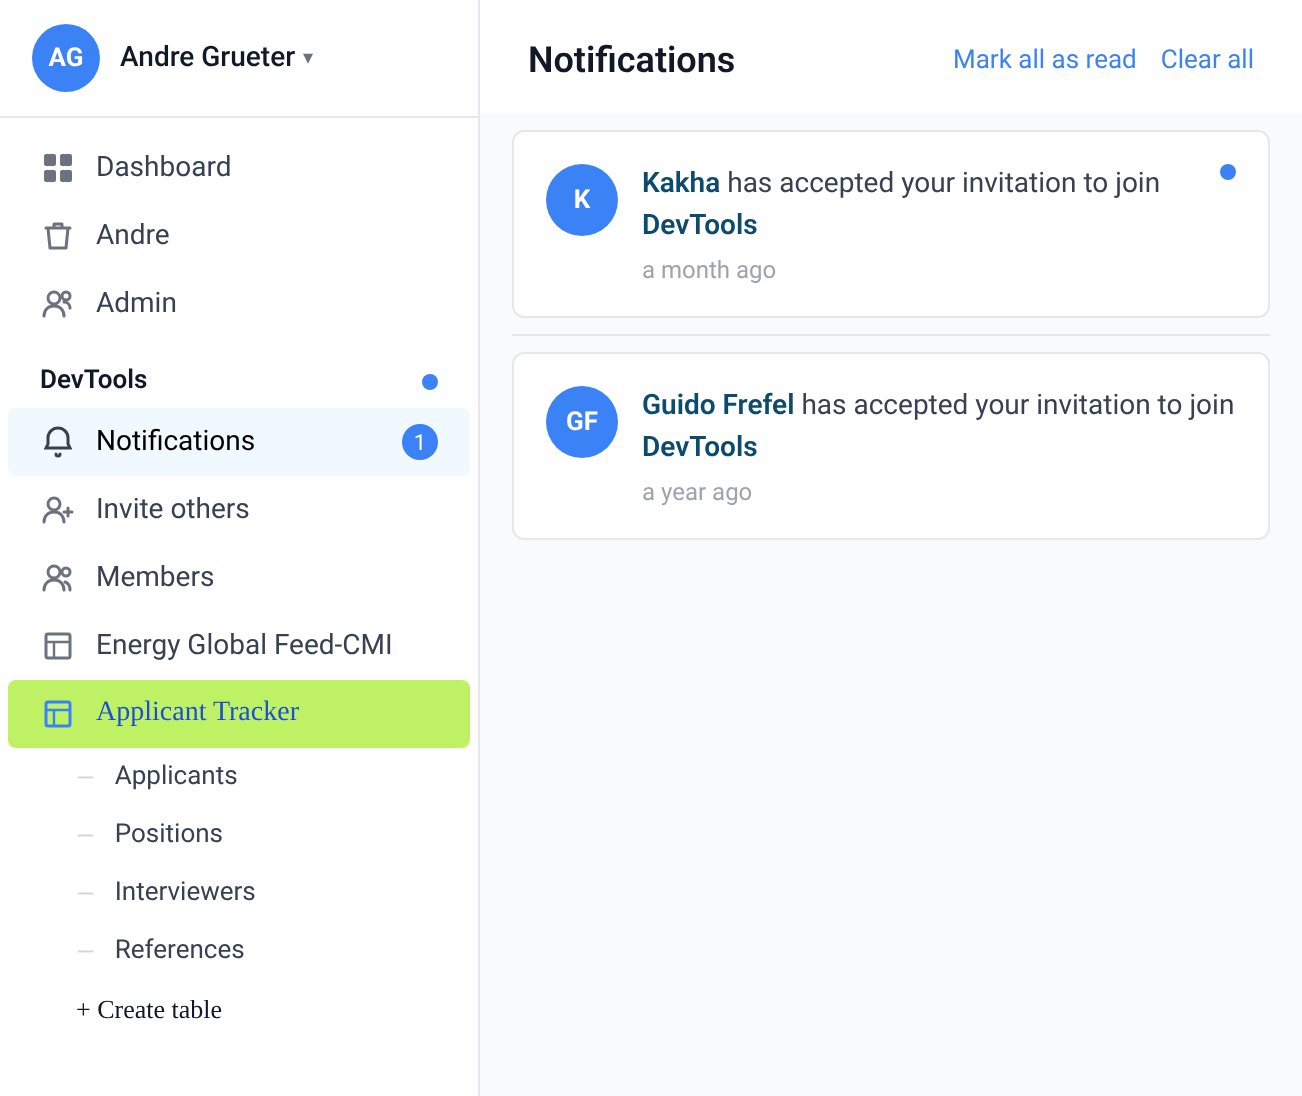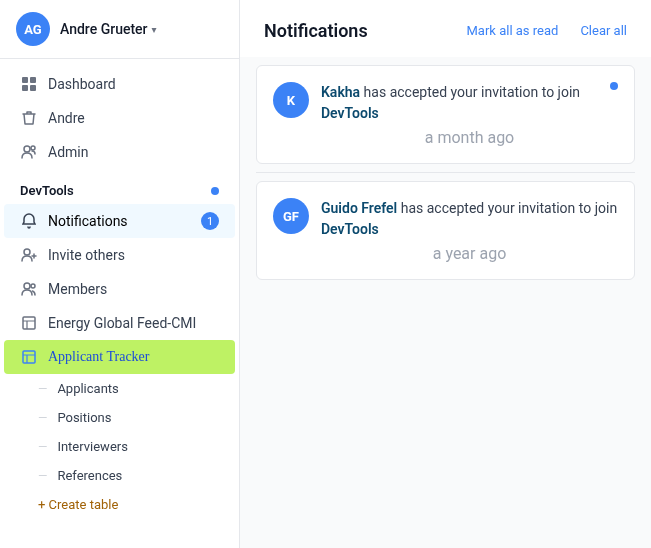--- a/index.html
+++ b/index.html
@@ -155,24 +155,25 @@
       color: #d1d5db;
       font-size: 12px;
     }
 
     .create-table {
       display: flex;
       align-items: flex-end;
       gap: 6px;
       padding: 7px 16px 7px 34px;
       cursor: pointer;
-      color: #a16207;
+      color: #0f172a;
       font-size: 13px;
       border-radius: 4px;
       margin: 0 4px;
+      font-family: Liberation Serif, serif;
     }
 
     
     .main-content {
       flex: 1;
       display: flex;
       flex-direction: column;
       background: #f9fafb;
       height: 548px;
       overflow-y: auto;
@@ -188,21 +189,21 @@
 
     .notifications-title {
       font-size: 18px;
       font-weight: 600;
       color: #111827;
     }
 
     .header-actions {
       display: flex;
       align-items: center;
-      gap: 22px;
+      gap: 12px;
     }
 
     .action-link {
       color: #3b82f6;
       font-size: 13px;
       cursor: pointer;
       text-decoration: none;
     }
 
     .notification-card {
@@ -248,24 +249,23 @@
       color: #374151;
       line-height: 1.5;
     }
 
     .notif-text strong {
       font-weight: 600;
       color: #0c4a6e;
     }
 
     .notif-time {
-      font-size: 16px;
+      font-size: 12px;
       color: #9ca3af;
       margin-top: 4px;
-      text-align: center;
     }
 
     .unread-dot {
       width: 8px;
       height: 8px;
       border-radius: 50%;
       background: #3b82f6;
       position: absolute;
       top: 16px;
       right: 16px;

